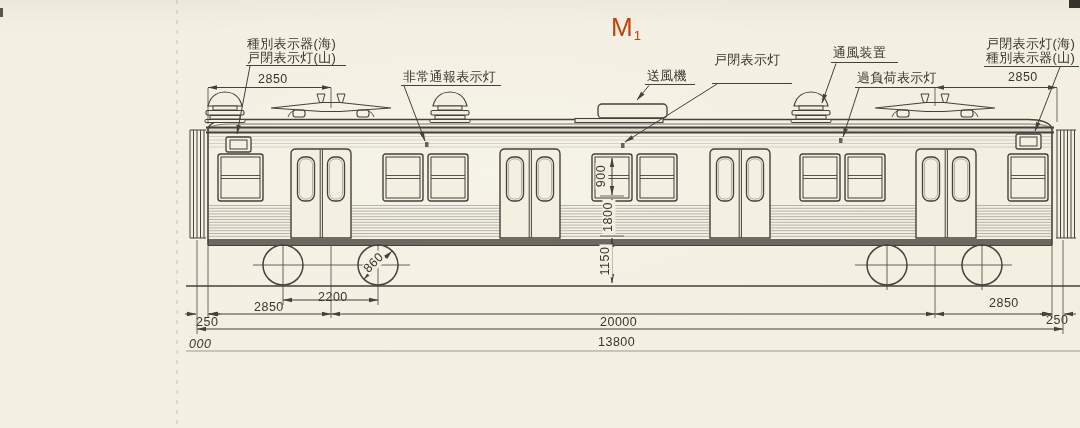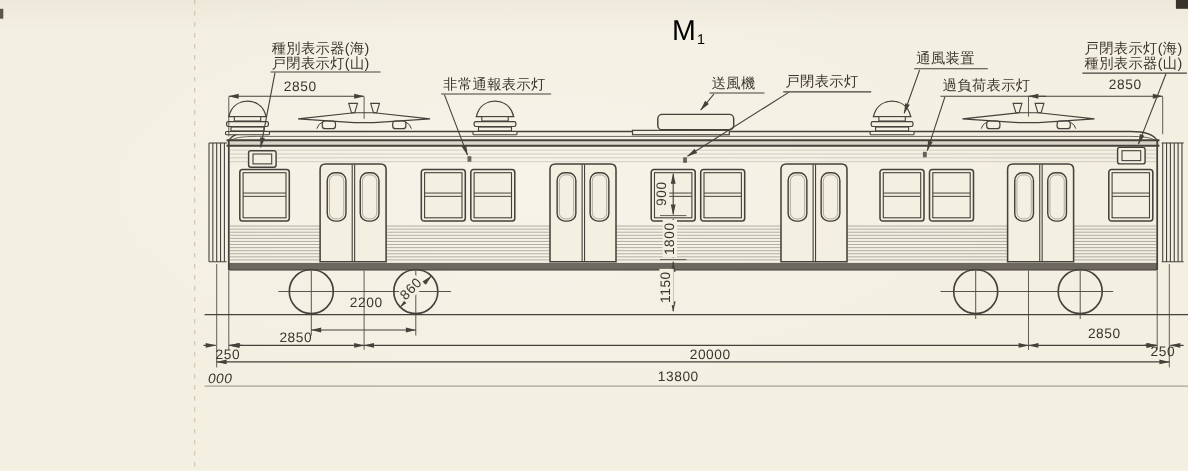--- a/index.html
+++ b/index.html
@@ -19,21 +19,21 @@
   svg.draw{position:absolute;left:0;top:0;}
   .lbl{
     position:absolute;
     color:#3b362c;
     white-space:nowrap;
     line-height:1.05;
     letter-spacing:.3px;
   }
   .jp{font-size:13px;}
   .num{font-size:12.5px;letter-spacing:.5px;}
-  .title-m{font-size:26px;letter-spacing:1px;color:#000000;}
+  .title-m{font-size:26px;letter-spacing:1px;color:#c2410c;}
   .title-m .sub{font-size:13px;vertical-align:-4px;letter-spacing:0;}
   .vnum{
     transform:translate(-50%,-50%) rotate(-90deg);
     background:#f3efe1;padding:0 2px;
   }
   .dnum{
     transform:translate(-50%,-50%) rotate(-45deg);
     background:#f3efe1;padding:0 1px;
   }
 </style>
@@ -260,32 +260,32 @@
   </svg>
 
   <div class="lbl title-m" style="left:611px;top:14px;">
     <span>M</span><span class="sub">1</span>
   </div>
 
   <div class="lbl jp" style="left:247px;top:37px;text-align:right;">種別表示器(海)</div>
   <div class="lbl jp" style="left:247px;top:51px;">戸閉表示灯(山)</div>
   <div class="lbl jp" style="left:403px;top:70px;">非常通報表示灯</div>
   <div class="lbl jp" style="left:647px;top:69px;">送風機</div>
-  <div class="lbl jp" style="left:714px;top:67px;">戸閉表示灯</div>
+  <div class="lbl jp" style="left:714px;top:53px;">戸閉表示灯</div>
   <div class="lbl jp" style="left:833px;top:46px;">通風装置</div>
   <div class="lbl jp" style="left:857px;top:71px;">過負荷表示灯</div>
   <div class="lbl jp" style="left:986px;top:37px;">戸閉表示灯(海)</div>
   <div class="lbl jp" style="left:986px;top:51px;">種別表示器(山)</div>
 
   <div class="lbl num" style="left:258px;top:73px;">2850</div>
   <div class="lbl num" style="left:1008px;top:71px;">2850</div>
-  <div class="lbl num" style="left:318px;top:269px;">2200</div>
+  <div class="lbl num" style="left:318px;top:291px;">2200</div>
   <div class="lbl num" style="left:254px;top:301px;">2850</div>
   <div class="lbl num" style="left:598px;top:300px;margin-top:36px;">13800</div>
-  <div class="lbl num" style="left:600px;top:316px;margin-left:27px;">20000</div>
+  <div class="lbl num" style="left:600px;top:316px;">20000</div>
   <div class="lbl num" style="left:989px;top:297px;">2850</div>
   <div class="lbl num" style="left:196px;top:316px;">250</div>
   <div class="lbl num" style="left:1046px;top:314px;">250</div>
   <div class="lbl num" style="left:189px;top:338px;font-style:italic;">000</div>
 
   <div class="lbl num vnum" style="left:602px;top:176px;">900</div>
   <div class="lbl num vnum" style="left:609px;top:217px;">1800</div>
   <div class="lbl num vnum" style="left:606px;top:261px;">1150</div>
   <div class="lbl num dnum" style="left:374px;top:263px;">860</div>
 

